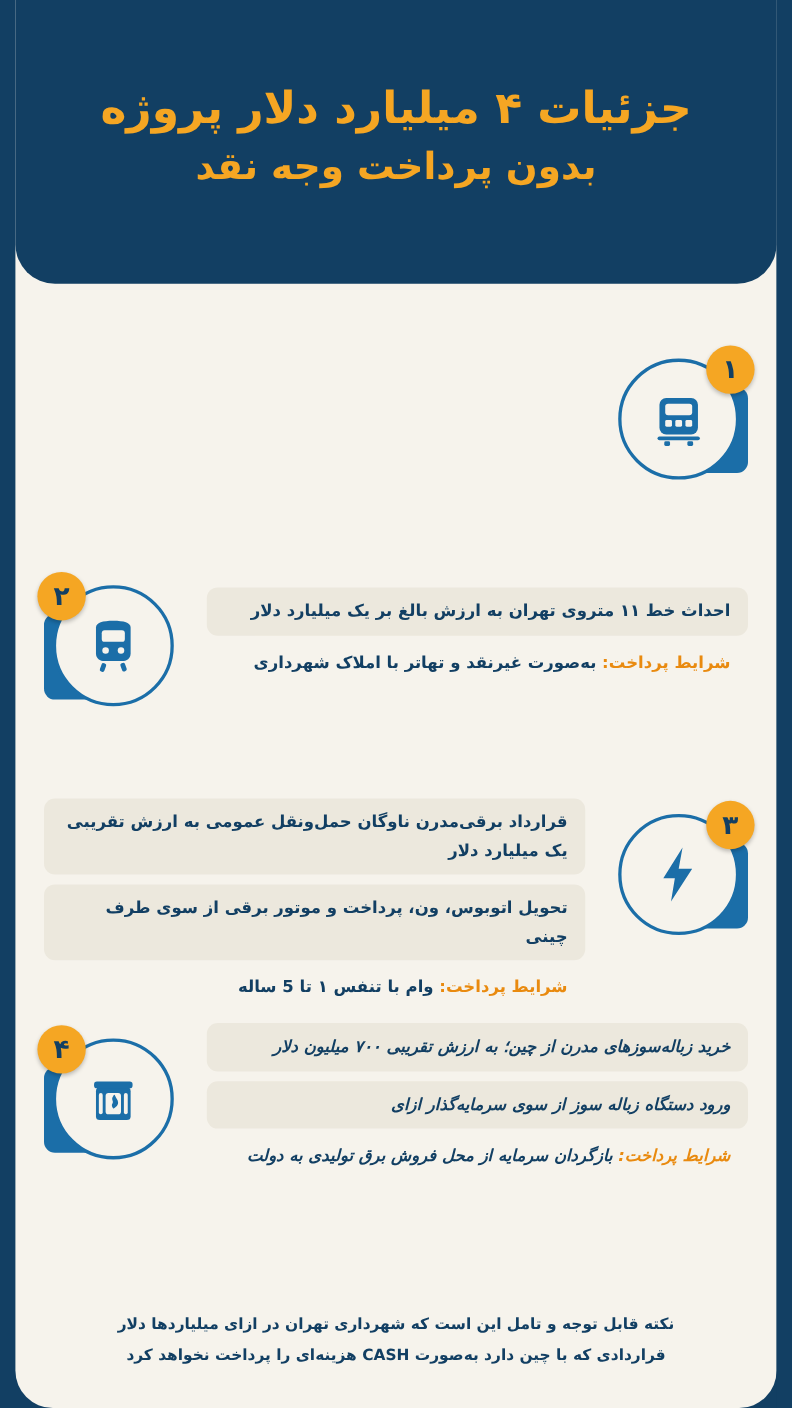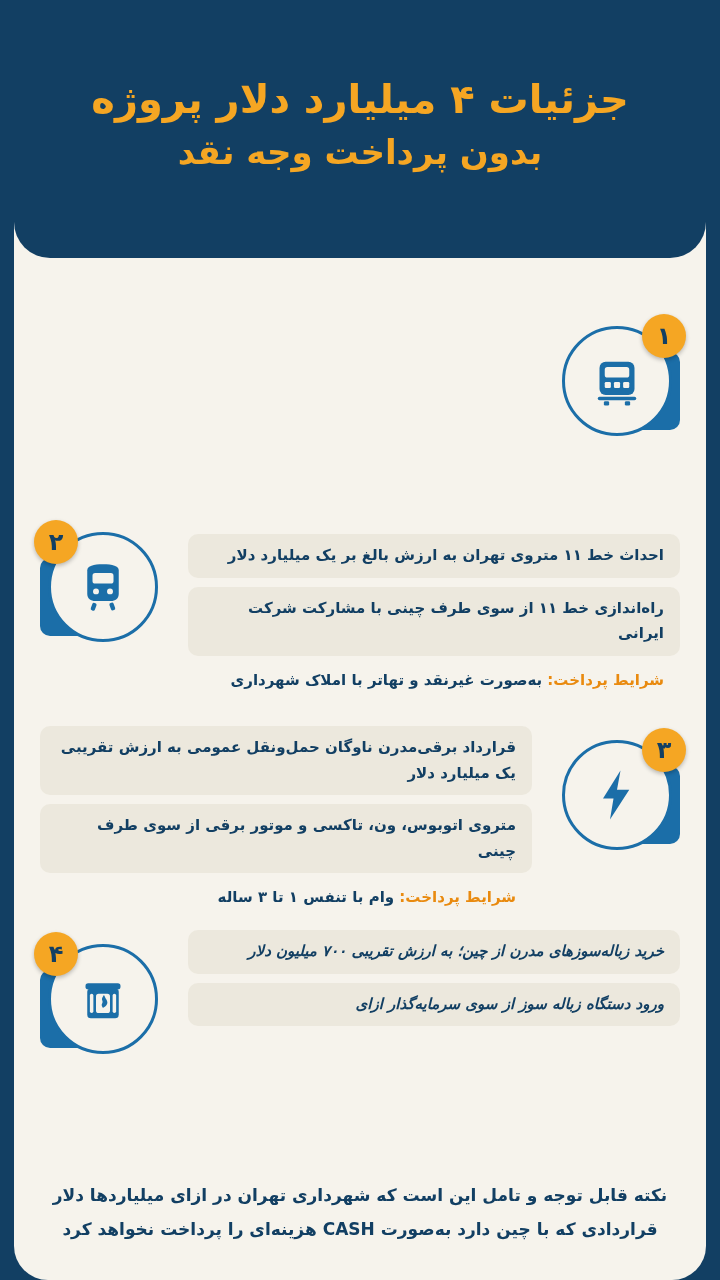--- a/index.html
+++ b/index.html
@@ -143,21 +143,21 @@
   .pay b{ color:#e98a0f; }
 
   
   .footer{
     position:absolute;
     left: 40px; right: 40px;
     bottom: 34px;
     text-align:center;
     direction: rtl;
     color:#123f63;
-    font-size: 17px;
+    font-size: 14px;
     font-weight: bold;
     line-height: 2.0;
   }
 </style>
 </head>
 <body>
 
 <div class="page">
 
   <div class="card"></div>
@@ -224,21 +224,20 @@
               <circle cx="40" cy="37" r="3.4" fill="#f6f3ec"></circle>
               <rect x="19" y="50" width="5" height="9" rx="2" fill="#1b6ea8" transform="rotate(20 21 54)"></rect>
               <rect x="40" y="50" width="5" height="9" rx="2" fill="#1b6ea8" transform="rotate(-20 42 54)"></rect>
             </svg>
           </div>
         </div>
         <div class="num-badge" style="left:-6px; top:-4px;">۲</div>
       </div>
       <div class="lines" style="left:148px; right:0;margin-top:16px;">
         <div class="pill">احداث خط ۱۱ متروی تهران به ارزش بالغ بر یک میلیارد دلار</div>
-        <div class="pill">راه‌اندازی خط ۱۱ از سوی طرف چینی با مشارکت شرکت ایرانی</div>
         <div class="pay">
           <b>شرایط پرداخت:</b><span> به‌صورت غیرنقد و تهاتر با املاک شهرداری</span>
         </div>
       </div>
     </div>
   </div>
 
   <div class="row" style="top:726px; height:170px;">
     <div class="row-inner">
       <div class="icon-wrap" style="right:0;">
@@ -247,23 +246,23 @@
           <div class="icon-glyph">
             <svg width="56" height="56" viewBox="0 0 64 64" fill="none">
               <path d="M36 4 L16 36 h12 l-4 24 22-34 H32 z" fill="#1b6ea8"></path>
             </svg>
           </div>
         </div>
         <div class="num-badge" style="right:-6px; top:-4px;">۳</div>
       </div>
       <div class="lines" style="right:148px; left:0;">
         <div class="pill">قرارداد برقی‌مدرن ناوگان حمل‌ونقل عمومی به ارزش تقریبی یک میلیارد دلار</div>
-        <div class="pill">متروی اتوبوس، ون، تاکسی و موتور برقی از سوی طرف چینی</div>
+        <div class="pill">تحویل اتوبوس، ون، پرداخت و موتور برقی از سوی طرف چینی</div>
         <div class="pay">
-          <b>شرایط پرداخت:</b><span> وام با تنفس ۱ تا ۳ ساله</span>
+          <b>شرایط پرداخت:</b><span> وام با تنفس ۱ تا 5 ساله</span>
         </div>
       </div>
     </div>
   </div>
 
   <div class="row" style="top:930px; height:170px;">
     <div class="row-inner">
       <div class="icon-wrap" style="left:0;">
         <div class="icon-square" style="left:0;"></div>
         <div class="icon-circle" style="left:8px;">
@@ -276,20 +275,23 @@
               <rect x="17" y="26" width="4" height="22" rx="2" fill="#f6f3ec"></rect>
               <rect x="43" y="26" width="4" height="22" rx="2" fill="#f6f3ec"></rect>
             </svg>
           </div>
         </div>
         <div class="num-badge" style="left:-6px; top:-4px;">۴</div>
       </div>
       <div class="lines" style="left:148px; right:0;font-style:italic;">
         <div class="pill">خرید زباله‌سوزهای مدرن از چین؛ به ارزش تقریبی ۷۰۰ میلیون دلار</div>
         <div class="pill">ورود دستگاه زباله سوز از سوی سرمایه‌گذار ازای</div>
+        <div class="pay">
+          <b>شرایط پرداخت:</b><span> بازگردان سرمایه از محل فروش برق تولیدی به دولت</span>
+        </div>
       </div>
     </div>
   </div>
 
   <div class="footer">
     <div>نکته قابل توجه و تامل این است که شهرداری تهران در ازای  میلیاردها دلار</div>
     <div>قراردادی که با چین دارد  به‌صورت CASH هزینه‌ای را پرداخت نخواهد کرد</div>
   </div>
 
 </div>

